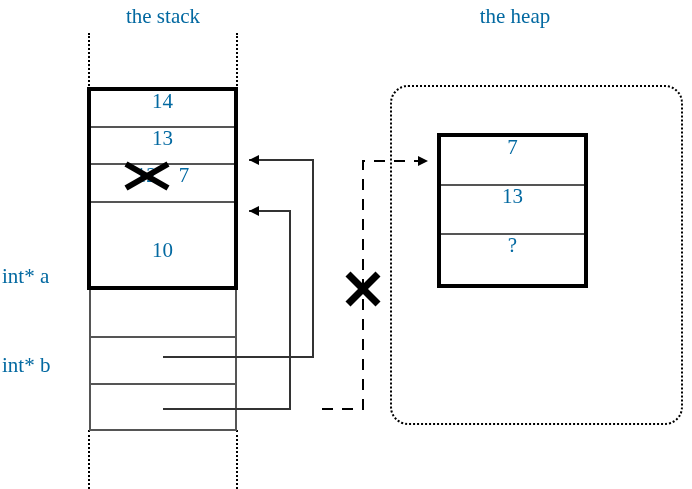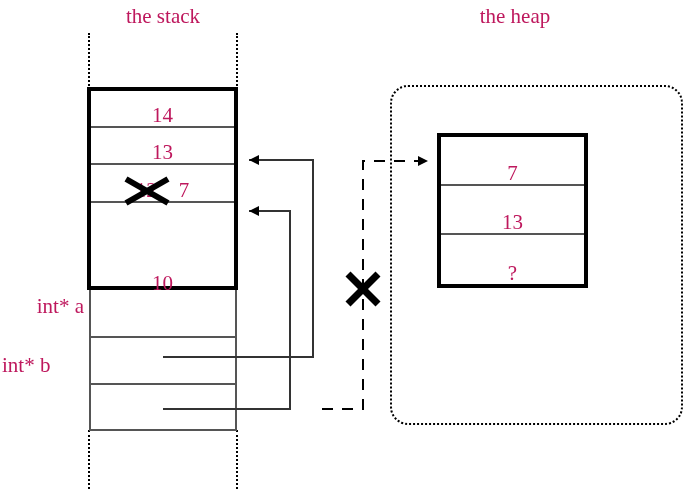--- a/index.html
+++ b/index.html
@@ -8,21 +8,21 @@
     padding: 0;
     background: #ffffff;
   }
   #canvas {
     position: relative;
     width: 692px;
     height: 489px;
     background: #ffffff;
     overflow: hidden;
     font-family: "Liberation Serif", "DejaVu Serif", serif;
-    color: #be185d;
+    color: #0369a1;
   }
   .region-title {
     position: absolute;
     font-size: 21px;
     line-height: 1;
     white-space: nowrap;
     text-align: center;
   }
   #stack-title { left: 86px; top: 6px; width: 154px; }
   #heap-title  { left: 438px; top: 6px; width: 154px; }
@@ -66,21 +66,21 @@
   .cell {
     position: absolute;
     left: 0;
     width: 100%;
     box-sizing: border-box;
     border-bottom: 2px solid #555;
     font-size: 21px;
     text-align: center;
     line-height: 1;
     display: flex;
-    align-items: flex-end;
+    align-items: flex-start;
     justify-content: center;
   }
 
   
   #s-cell-0 { top: 0px;   height: 37px; }
   #s-cell-1 { top: 37px;  height: 37px; }
   #s-cell-2 { top: 74px;  height: 38px; }
   #s-cell-3 { top: 112px; height: 37px; }
   #s-cell-4 { top: 149px; height: 54px; border-bottom: none; }
 
@@ -117,21 +117,21 @@
   
   .var-label {
     position: absolute;
     left: 2px;
     width: 82px;
     text-align: left;
     font-size: 21px;
     line-height: 1;
     white-space: nowrap;
   }
-  #var-a { top: 296px; text-align: right; }
+  #var-a { top: 266px; }
   #var-b { top: 355px; }
   #var-c { top: 399px; }
 
   
   #heap-region {
     position: absolute;
     left: 390px;
     top: 85px;
     width: 293px;
     height: 340px;

